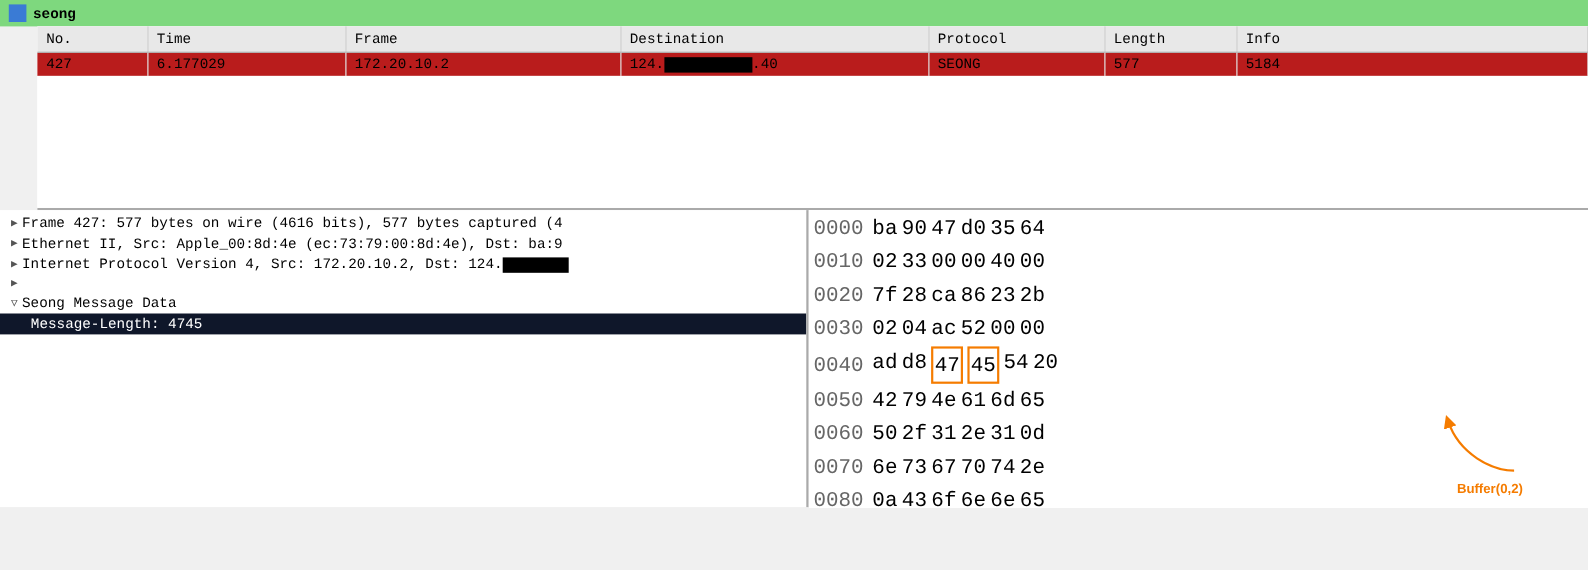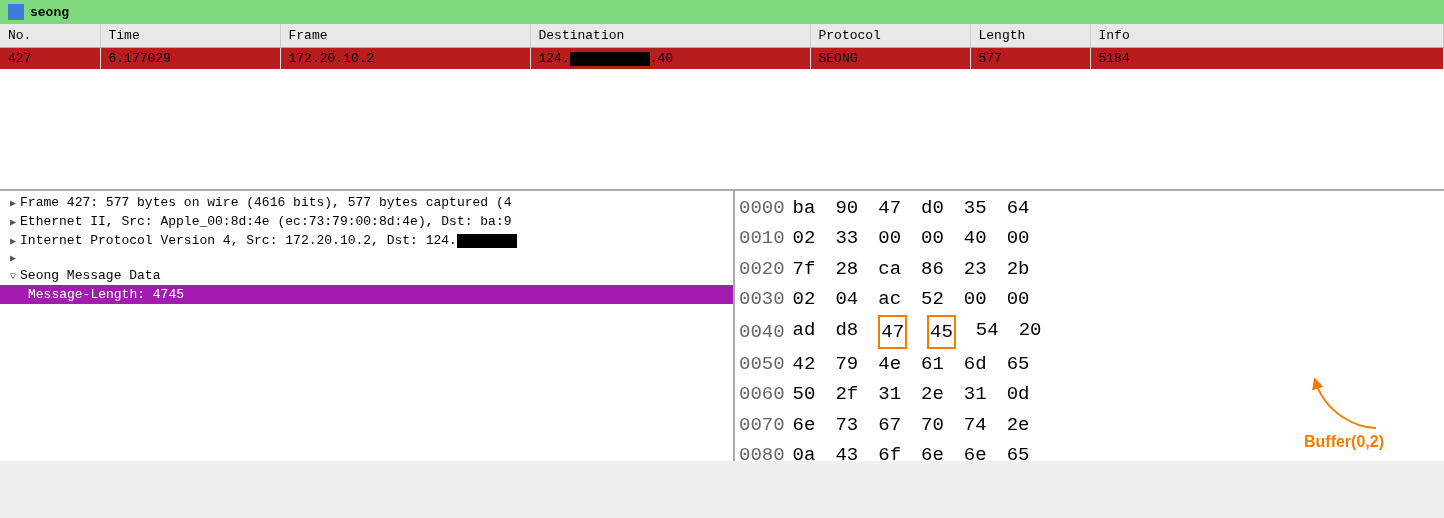--- a/index.html
+++ b/index.html
@@ -28,20 +28,21 @@
       height: 16px;
       background: #3a7bd5;
       margin-right: 6px;
       display: inline-block;
     }
 
     
     .packet-list {
       background: #fff;
       border-bottom: 2px solid #aaa;
+      margin-left: 34px;
     }
     .packet-table {
       width: 100%;
       border-collapse: collapse;
     }
     .packet-table th {
       background: #e8e8e8;
       border-right: 1px solid #ccc;
       border-bottom: 1px solid #aaa;
       padding: 4px 8px;
@@ -93,21 +94,21 @@
       align-items: center;
       cursor: pointer;
       white-space: nowrap;
     }
     .detail-item .arrow {
       margin-right: 4px;
       font-size: 10px;
       color: #555;
     }
     .detail-item.selected {
-      background: #a21caf;
+      background: #0f172a;
       color: #fff;
     }
     .detail-item.child {
       padding-left: 28px;
     }
 
     
     .hex-dump {
       flex: 1;
       background: #fff;
@@ -123,21 +124,21 @@
       color: #000;
       white-space: nowrap;
     }
     .hex-offset {
       color: #666;
       margin-right: 8px;
       min-width: 38px;
     }
     .hex-bytes {
       display: flex;
-      gap: 20px;
+      gap: 4px;
       flex-wrap: nowrap;
       justify-content: flex-end;
     }
     .hex-byte {
       min-width: 22px;
       text-align: center;
     }
     .hex-byte.highlighted {
       border: 2px solid #f57c00;
       color: #000;
@@ -148,21 +149,21 @@
     
     .annotation-container {
       position: relative;
     }
     .buffer-label {
       position: absolute;
       bottom: 10px;
       right: 60px;
       color: #f57c00;
       font-weight: bold;
-      font-size: 16px;
+      font-size: 12px;
       font-family: Arial, sans-serif;
     }
   </style>
 </head>
 <body>
 
 <div class="title-bar">
   <span class="title-bar-icon"></span>
   <span>seong</span>
 </div>

